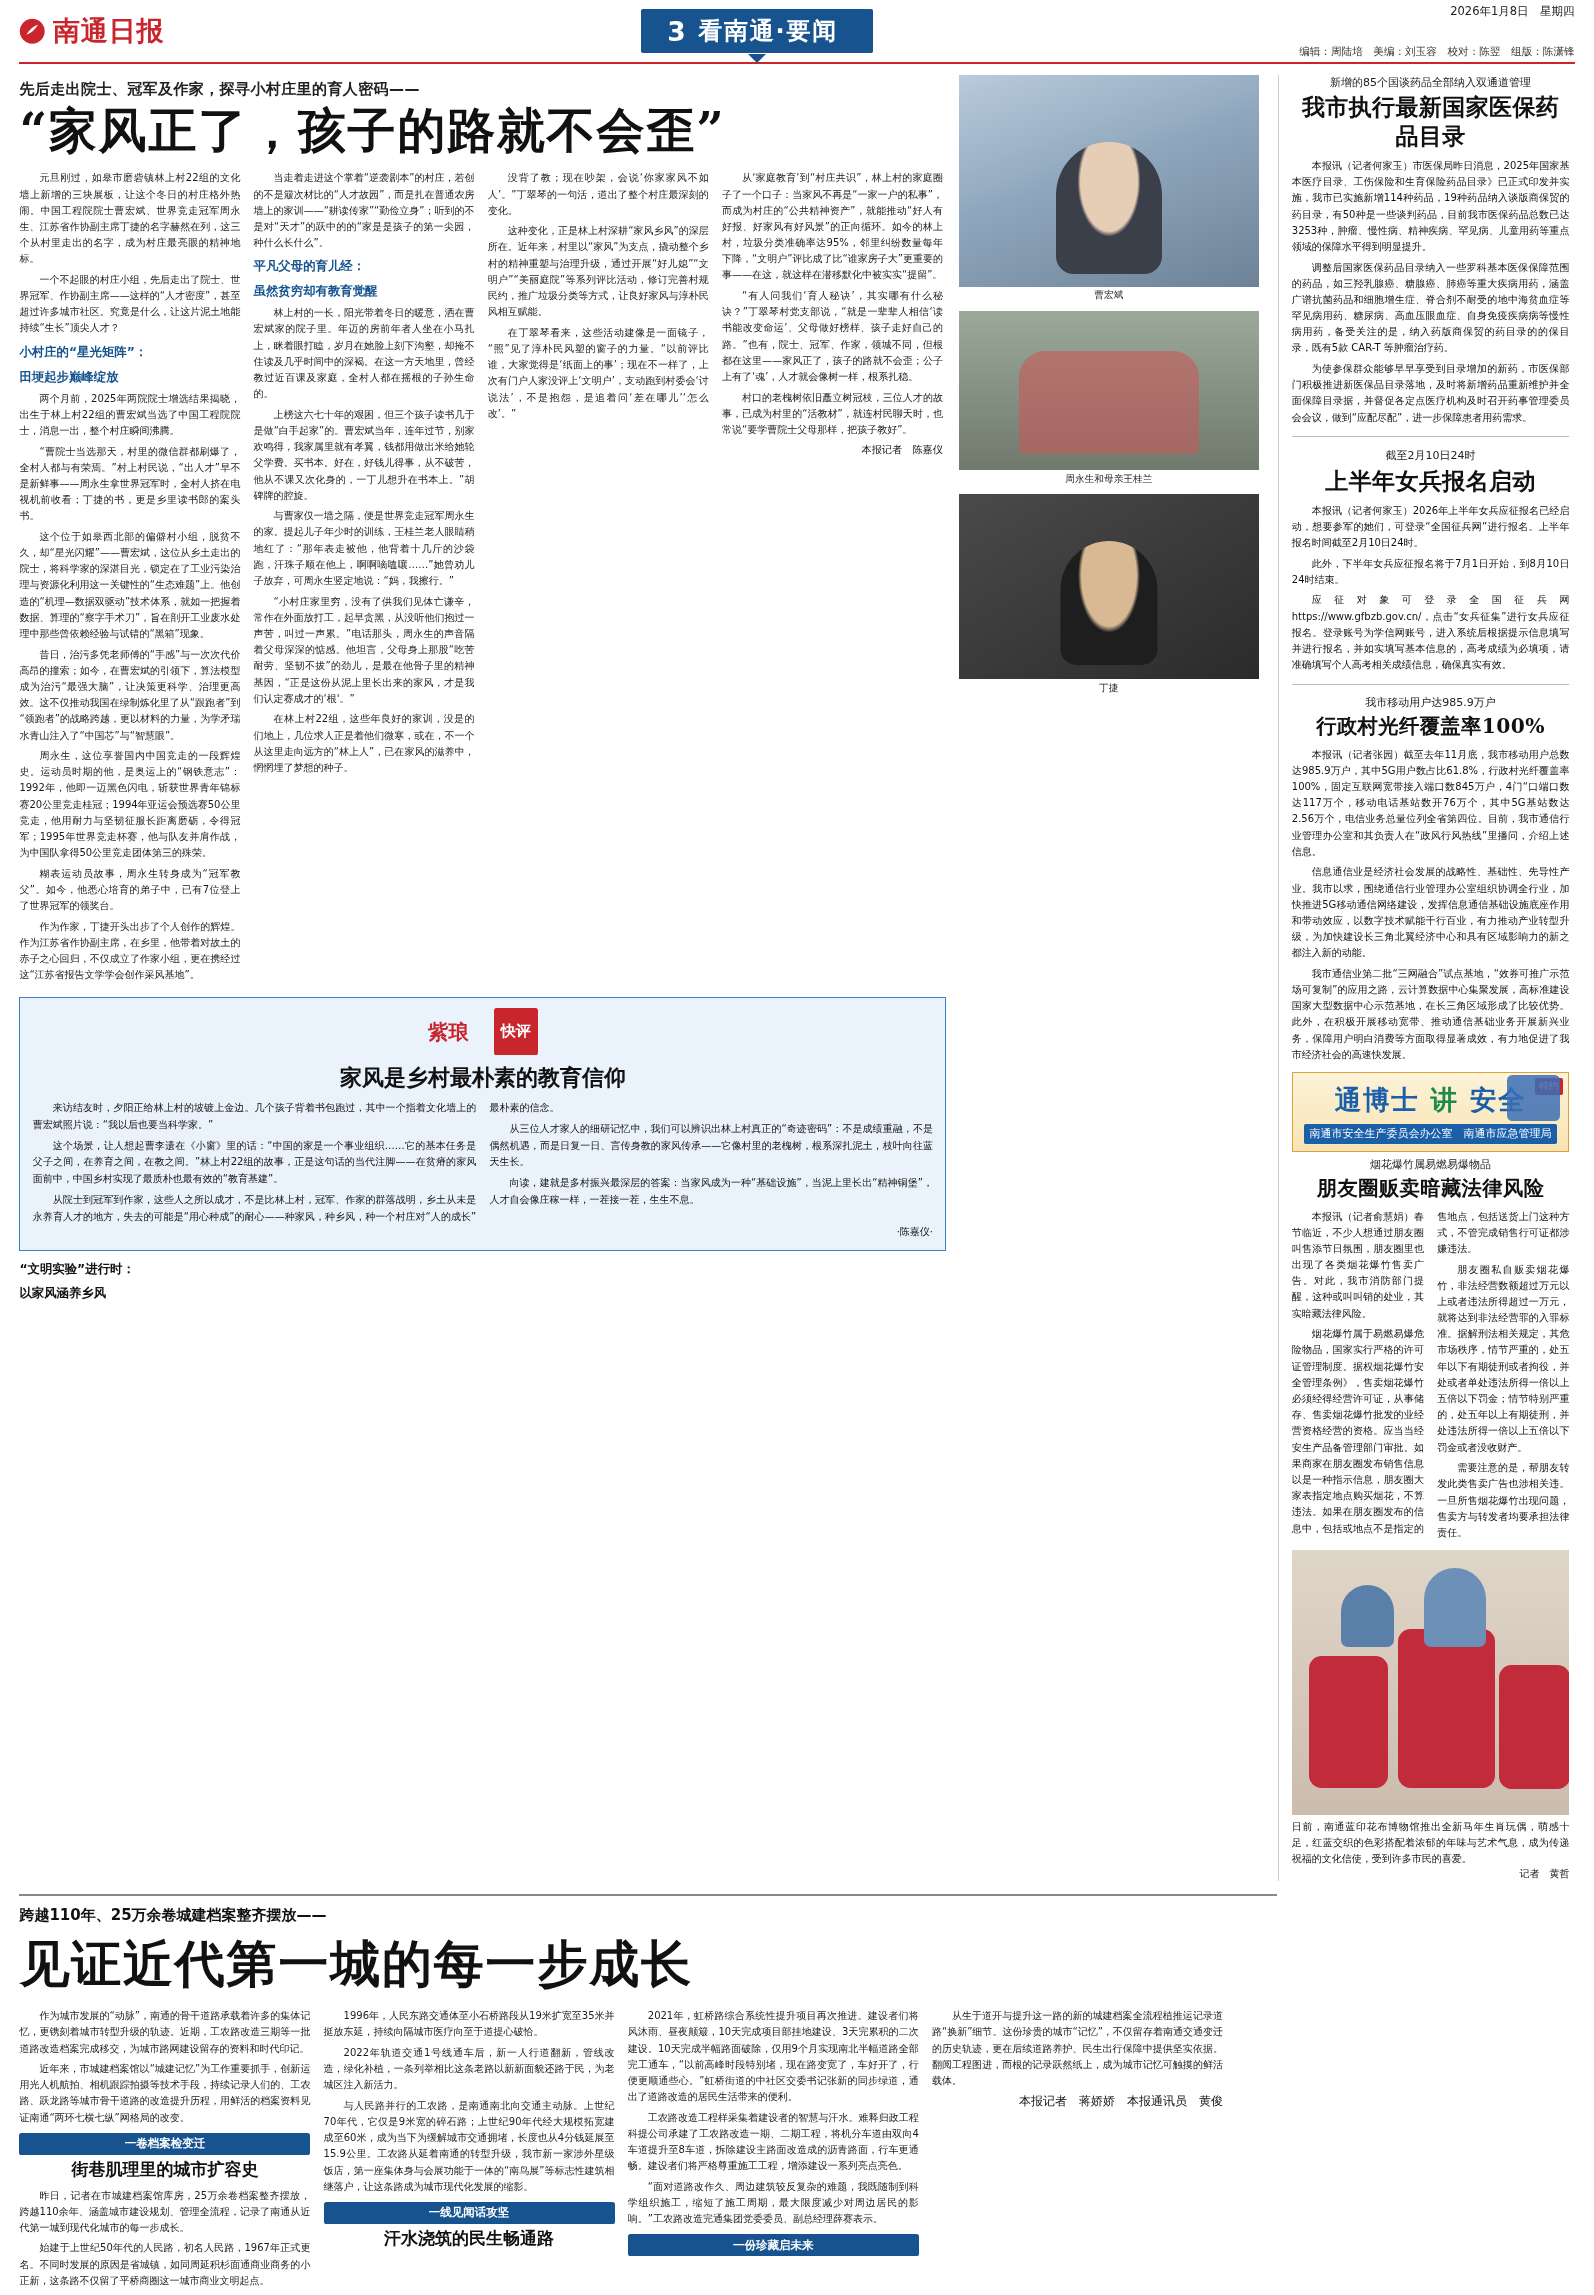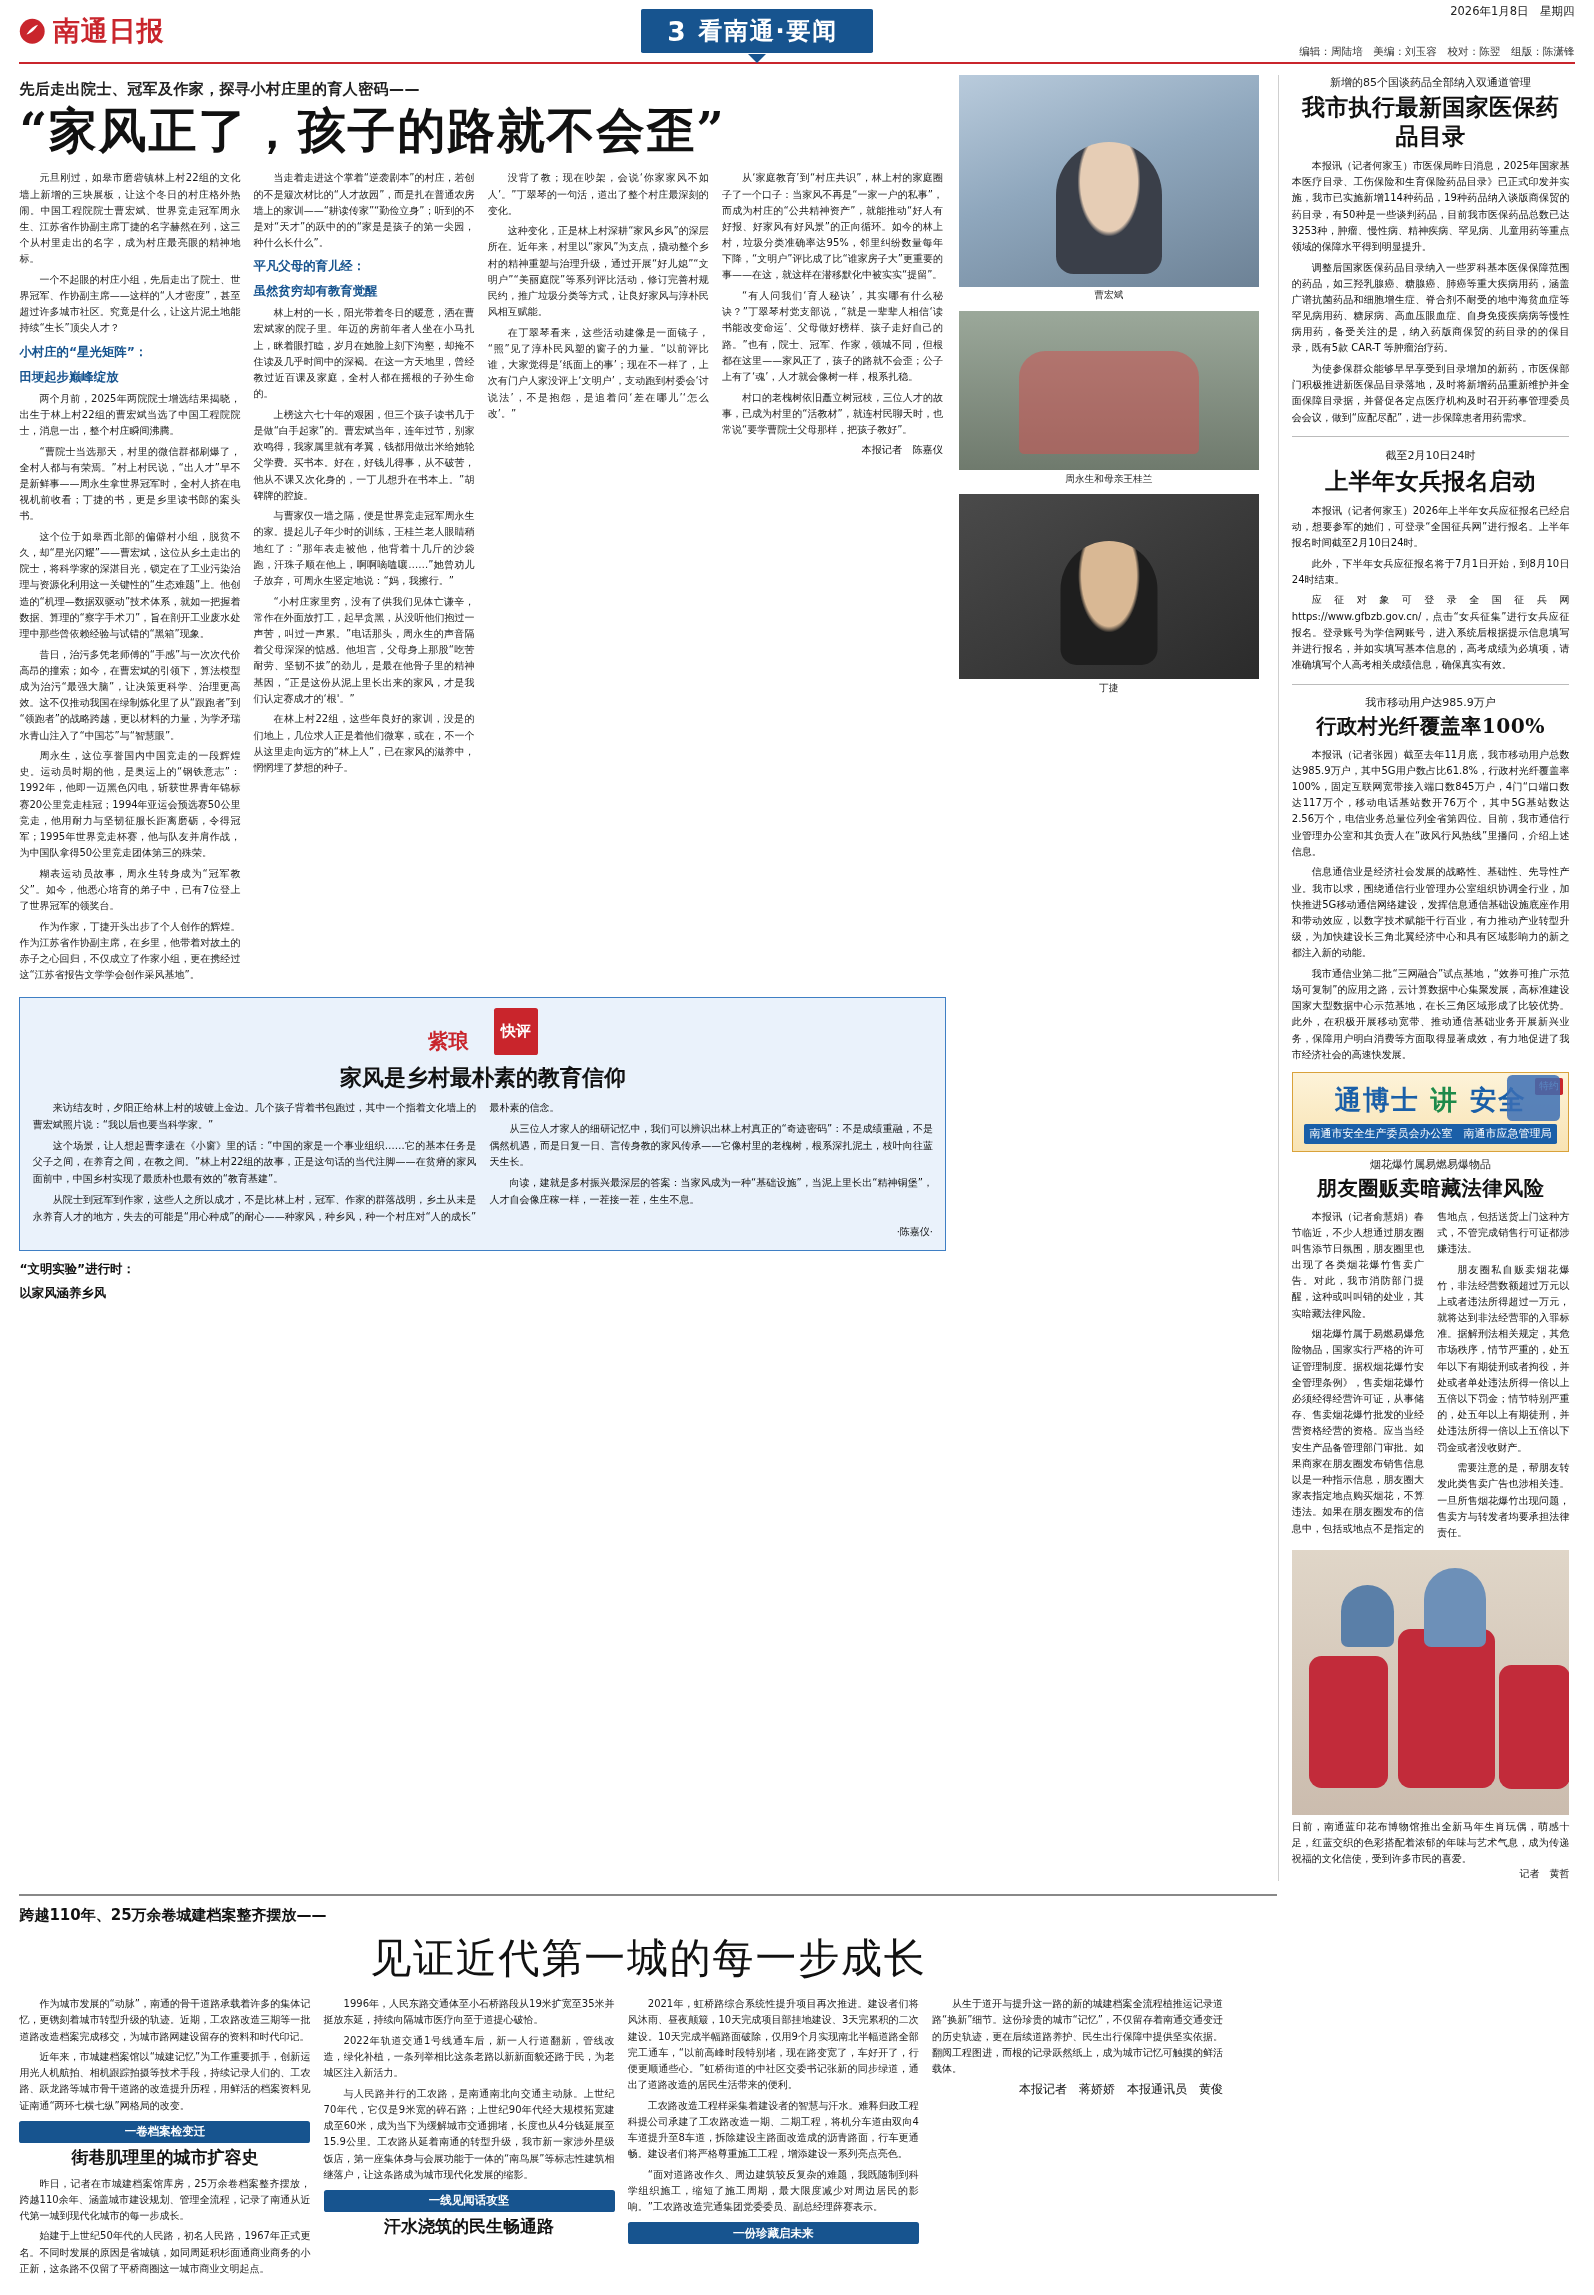--- a/index.html
+++ b/index.html
@@ -63,21 +63,21 @@
   .p1:after { content:""; position:absolute; left:50%; top:32%; transform:translateX(-50%); width:106px; height:132px; border-radius:53px 53px 17.7px 17.7px; background:radial-gradient(ellipse at 50% 30%, #e6cdb5 0 38%, #3a3f49 42% 100%); }
   .p2 { height:159px; background:linear-gradient(180deg,#9ba89a 0%,#6f7a6d 100%); }
   .p2:after { content:""; position:absolute; left:20%; top:25%; width:60%; height:65%; background:rgba(206,84,84,.55); border-radius:26.5px 26.5px 5.3px 5.3px; }
   .p3 { height:185px; background:linear-gradient(150deg,#4a4a4a 0%,#2b2b2b 100%); }
   .p3:after { content:""; position:absolute; left:50%; top:25%; transform:translateX(-50%); width:97px; height:124px; border-radius:49px 49px 16px 16px; background:radial-gradient(ellipse at 50% 28%, #d9b894 0 40%, #1e1e1e 45% 100%); }
 
   .sig { text-align:right; font-size:10.2px; margin-top:5.3px; }
 
   
   .comment-box { border:0.9px solid #3f7fc4; background:#eaf2fb; padding:10.6px 12.4px; margin-top:8.8px; }
-  .comment-head { display:flex; align-items:flex-end; gap:25px; justify-content:center; }
+  .comment-head { display:flex; align-items:center; gap:25px; justify-content:center; }
   .cm-badge { font-family:"DejaVu Serif","Liberation Serif",serif; font-size:20.3px; font-weight:bold; color:#c9252c; }
   .cm-badge2 { background:#c9252c; color:#fff; font-size:15px; padding:14px 7px; border-radius:2.6px; font-weight:bold;}
   .comment-title { text-align:center; font-family:"DejaVu Serif","Liberation Serif",serif; font-size:22px; font-weight:bold; margin:8px 0 7px; }
   .comment-body { font-size:10px; line-height:1.66; text-align:justify; }
   .comment-body p { margin:0 0 4.4px; text-indent:2em; }
   .comment-sig { text-align:right; font-size:10px; }
 
   
   .r-kicker { font-size:11px; color:#222; text-align:center; line-height:1.4; }
   .r-title { font-family:"DejaVu Serif","Liberation Serif",serif; font-size:23px; font-weight:bold; text-align:center; margin:3.5px 0 7px; line-height:1.25; letter-spacing:0.4px; }
@@ -91,21 +91,21 @@
   .ad-title { font-family:"DejaVu Serif","Liberation Serif",serif; font-size:26.5px; font-weight:bold; color:#1a5fa8; letter-spacing:1.8px; }
   .ad-title .grn { color:#1d8a4a; }
   .ad-sub { background:#1a5fa8; color:#fff; font-size:11px; padding:2.6px 5.3px; display:inline-block; margin-top:6.2px; border-radius:1.8px;}
   .ad-tag { position:absolute; right:5.3px; top:5.3px; background:#c9252c; color:#fff; font-size:9.7px; padding:1.8px 4.4px; border-radius:1.8px;}
   .ad-figs { position:absolute; right:8.8px; bottom:30px; width:53px; height:46px; background:#3b6fb5; border-radius:5.3px; opacity:.85;}
 
   
   .sec2 { margin-top:12.4px; border-top:2.6px double #888; padding-top:10.6px; }
   .headline-2 {
     font-family:"DejaVu Serif","Liberation Serif",serif;
-    font-size:41px; font-weight:normal; text-align:center; letter-spacing:1.8px; margin:5.3px 0 10.6px;
+    font-size:50px; font-weight:bold; letter-spacing:1.8px; margin:5.3px 0 10.6px;
   }
   .kicker2 { font-size:15px; font-weight:bold; text-align:center; }
 
   .pill {
     background:#17548f; color:#fff; text-align:center; font-size:11.5px; font-weight:bold;
     padding:3.5px 5.3px; margin:7px 0 3.5px; border-radius:2.6px;
   }
   .pill-title { font-family:"DejaVu Serif","Liberation Serif",serif; font-size:17px; font-weight:bold; text-align:center; margin:2.6px 0 6.2px;}
 
   .bottom-photo { width:100%; height:265px; background:linear-gradient(180deg,#e0d6c8 0%,#cbbcae 100%); position:relative; overflow:hidden;}

